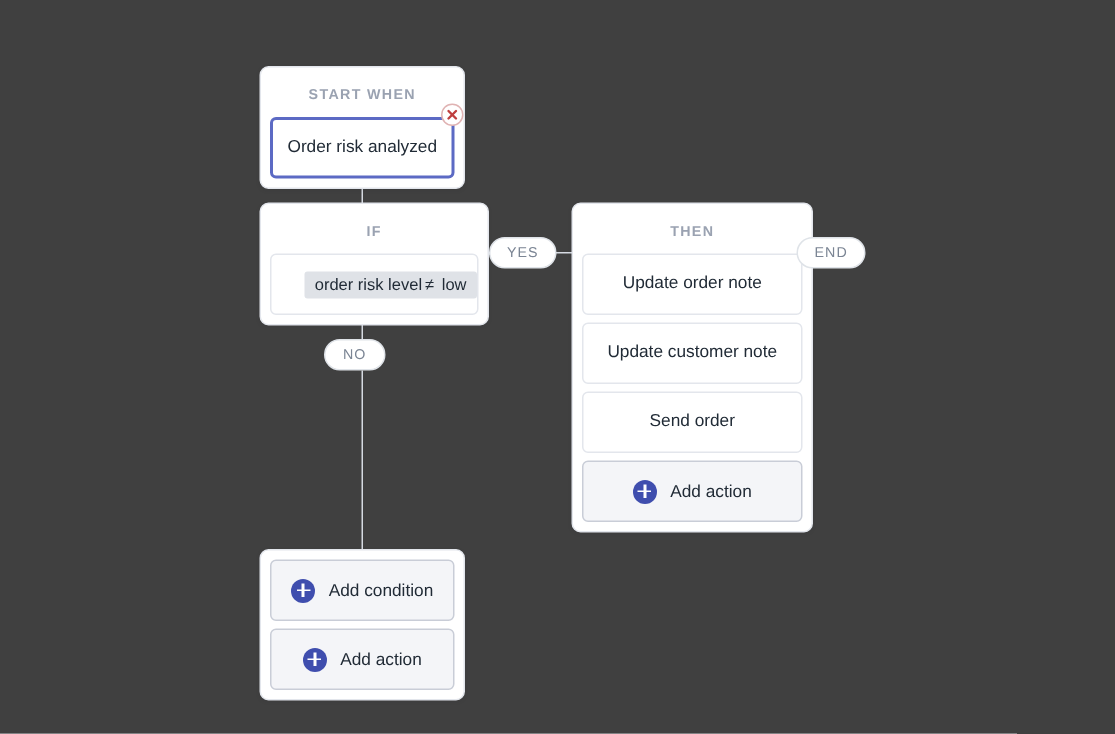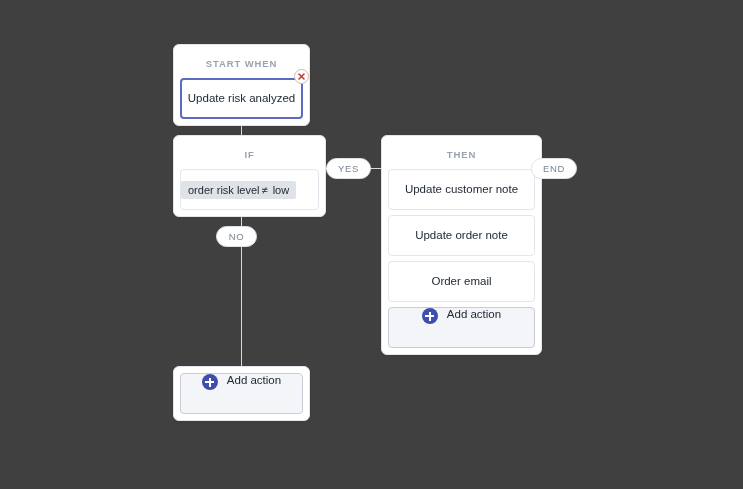--- a/index.html
+++ b/index.html
@@ -100,21 +100,21 @@
   .node.selected {
     border: 2px solid #5c6ac4;
     line-height: 37px;
   }
 
   
   .node.add {
     background: #f4f5f8;
     border: 1px solid #c9cdd7;
     display: flex;
-    align-items: flex-start;
+    align-items: center;
     justify-content: center;
     line-height: normal;
   }
 
   .plus-icon {
     display: inline-block;
     width: 16px;
     height: 16px;
     border-radius: 50%;
     background: #3f4eae;
@@ -132,21 +132,21 @@
   }
   .plus-icon::after {
     top: 3.5px; left: 7.3px; height: 9px; width: 1.6px;
   }
 
   
   .condition-node {
     height: 41px;
     display: flex;
     align-items: center;
-    justify-content: flex-start;
+    justify-content: flex-end;
     border: 1px solid #e3e6ec;
     border-radius: 4px;
     background: #ffffff;
     cursor: pointer;
   }
   .condition-chip {
     background: #dfe2e7;
     color: #212b36;
     font-size: 11px;
     padding: 3px 7px;
@@ -203,21 +203,21 @@
   <div class="connector h" style="left:364px; top:168px; width:19px;"></div>
 
   <div class="connector h" style="left:516px; top:168px; width:18px;"></div>
 
   <div class="connector v" style="left:241px; top:212px; height:15px;"></div>
 
   <div class="connector v" style="left:241px; top:247px; height:119px;"></div>
 
   <div class="card" id="trigger-card" style="left:173px; top:44px; width:137px;">
     <div class="card-header">START WHEN</div>
-    <div class="node selected">Update risk analyzed</div>
+    <div class="node selected">Order risk analyzed</div>
   </div>
 
   <div id="remove-trigger-button" style="left:294px; top:69px;">
     <svg width="13" height="13" viewBox="0 0 13 13">
       <line x1="4" y1="4" x2="9" y2="9" stroke="#bf3f3f" stroke-width="1.6" stroke-linecap="round"></line>
       <line x1="9" y1="4" x2="4" y2="9" stroke="#bf3f3f" stroke-width="1.6" stroke-linecap="round"></line>
     </svg>
   </div>
 
   <div class="card" id="if-card" style="left:173px; top:135px; width:153px;">
@@ -230,29 +230,33 @@
   </div>
 
   <div class="pill" style="left:326px; top:158px;">YES</div>
 
   <div class="pill" style="left:216px; top:226px;">NO</div>
 
   <div class="pill" style="left:531px; top:158px;">END</div>
 
   <div class="card" id="then-card" style="left:381px; top:135px; width:161px;">
     <div class="card-header">THEN</div>
+    <div class="node">Update order note</div>
     <div class="node">Update customer note</div>
-    <div class="node">Update order note</div>
-    <div class="node">Order email</div>
+    <div class="node">Send order</div>
     <div class="node add">
       <span class="plus-icon"></span>
       <span>Add action</span>
     </div>
   </div>
 
   <div class="card" id="next-card" style="left:173px; top:366px; width:137px;">
     <div class="node add">
       <span class="plus-icon"></span>
+      <span>Add condition</span>
+    </div>
+    <div class="node add">
+      <span class="plus-icon"></span>
       <span>Add action</span>
     </div>
   </div>
 
 </div>
 
 </body></html>

